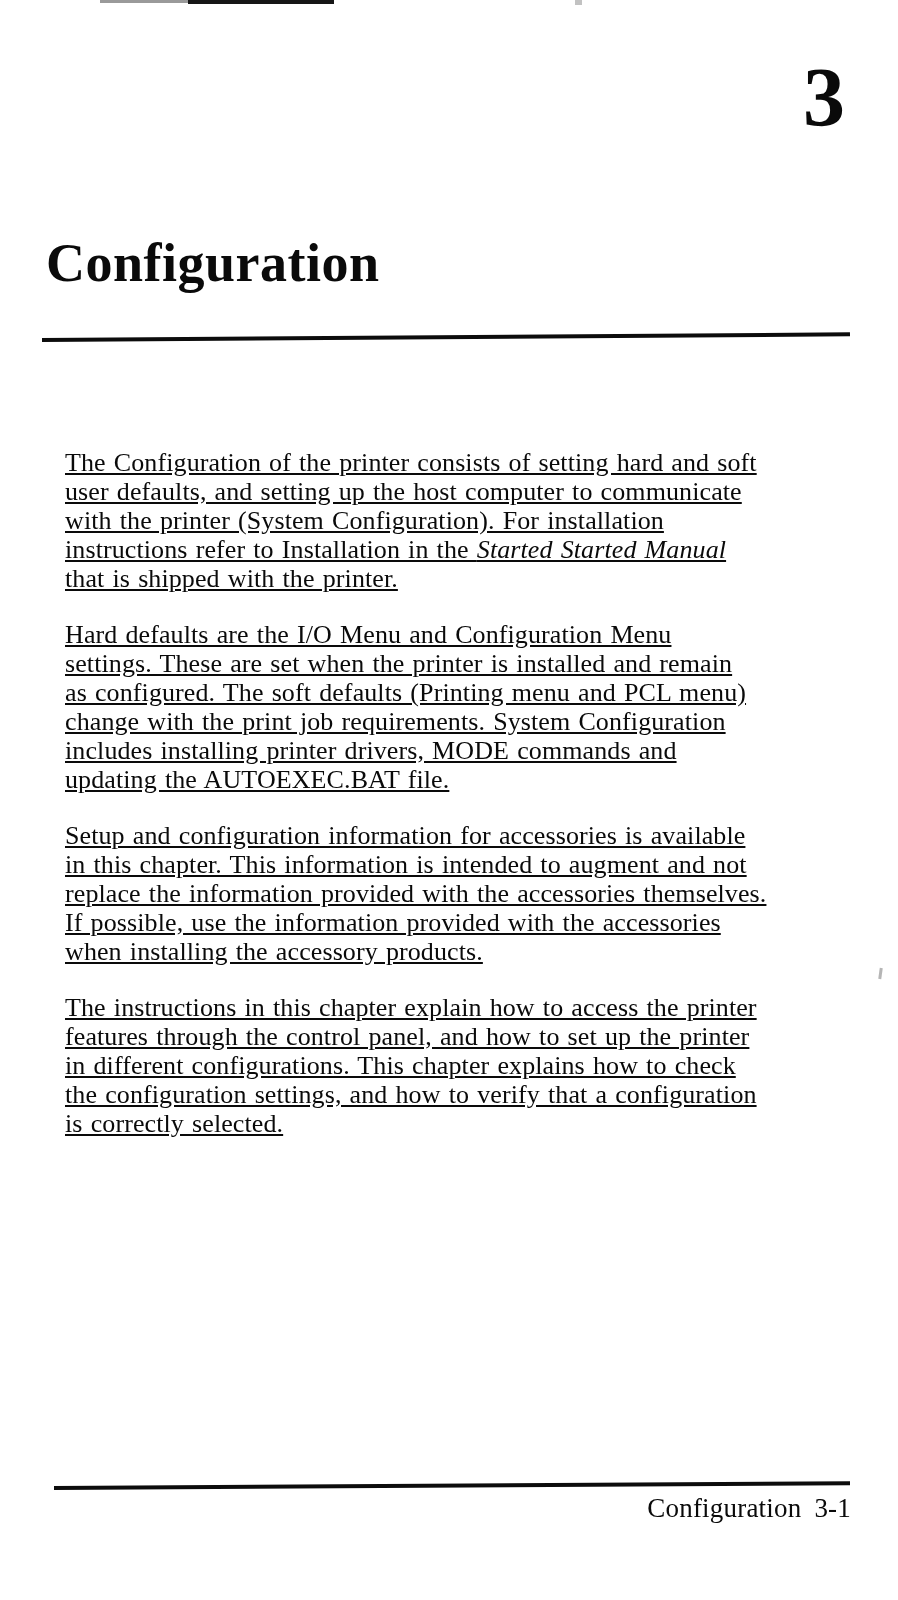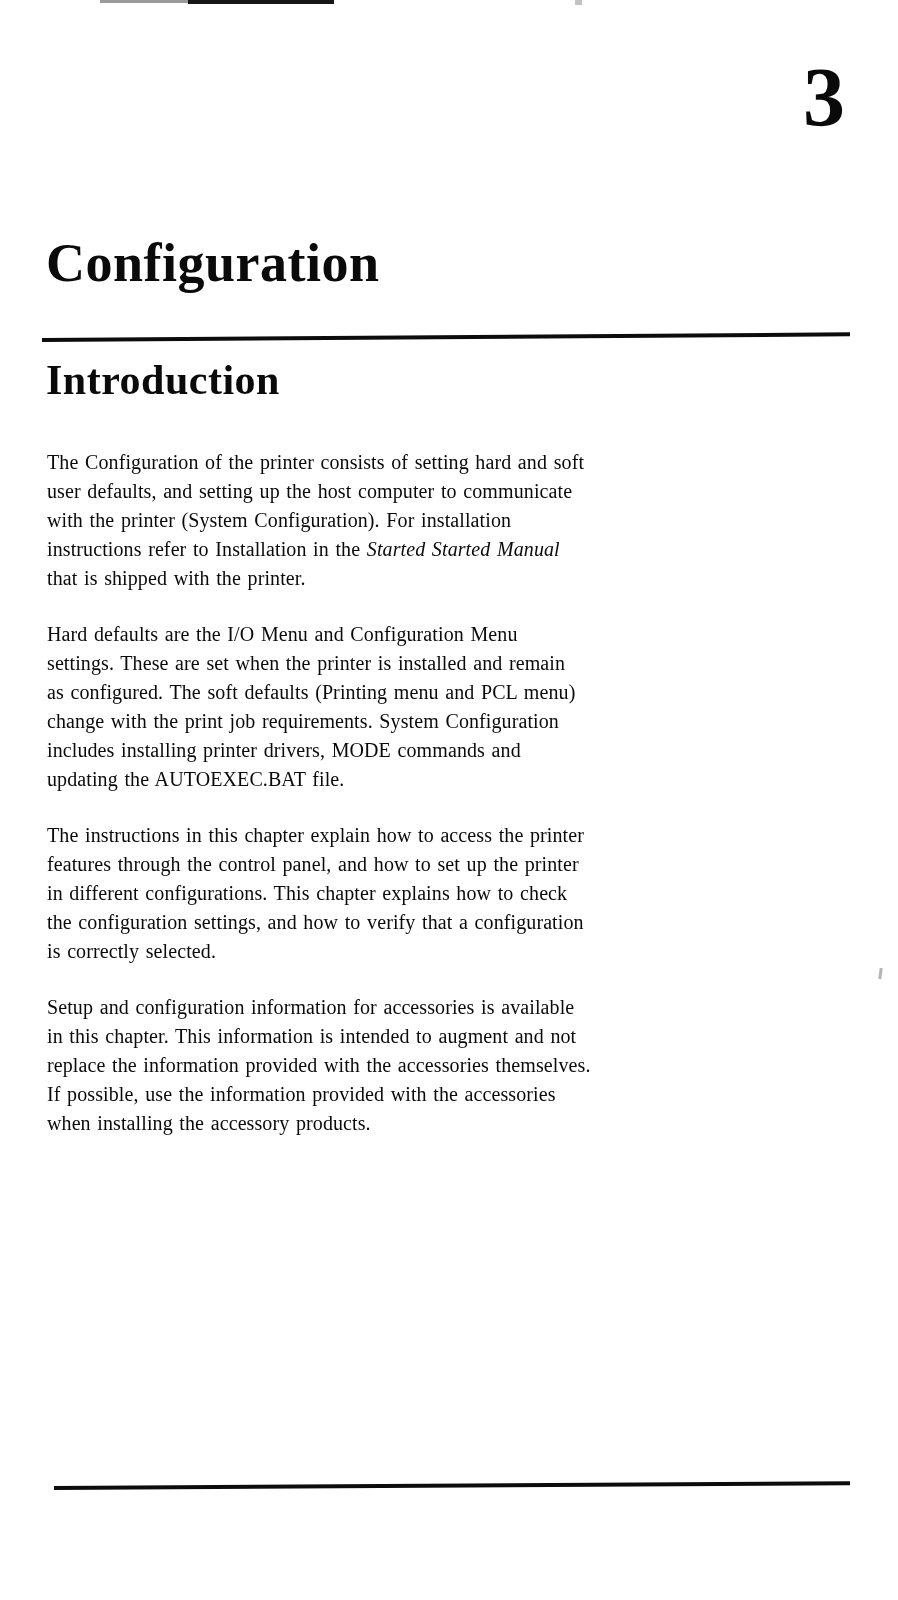--- a/index.html
+++ b/index.html
@@ -56,27 +56,28 @@
     margin: 0;
     font-size: 42px;
     font-weight: bold;
     line-height: 1;
     letter-spacing: 0.5px;
   }
 
   
   .body-text {
     position: absolute;
-    left: 47px;
+    left: 65px;
     top: 448px;
     width: 830px;
-    font-size: 20px;
+    font-size: 26px;
     line-height: 29px;
     letter-spacing: 0.1px;
     word-spacing: 1.5px;
+    text-decoration: underline;
   }
   .body-text p {
     margin: 0 0 27px 0;
     white-space: pre-wrap;
   }
   .italic { font-style: italic; }
 
   
   .footer-text {
     position: absolute;
@@ -99,41 +100,43 @@
   <div class="artifact artifact-line-dark"></div>
   <div class="artifact artifact-tick"></div>
   <div class="artifact artifact-speck"></div>
 
   <div class="chapter-number">3</div>
 
   <h1 class="chapter-title">Configuration</h1>
 
   <div class="rule title-rule"></div>
 
-  <h2 class="section-heading">Introduction</h2>
 
   <div class="body-text">
     <p><span>The Configuration of the printer consists of setting hard and soft
 user defaults, and setting up the host computer to communicate
 with the printer (System Configuration). For installation
 instructions refer to Installation in the </span><span class="italic">Started Started Manual</span><span>
 that is shipped with the printer.</span></p>
     <p><span>Hard defaults are the I/O Menu and Configuration Menu
 settings. These are set when the printer is installed and remain
 as configured. The soft defaults (Printing menu and PCL menu)
 change with the print job requirements. System Configuration
 includes installing printer drivers, MODE commands and
 updating the AUTOEXEC.BAT file.</span></p>
+    <p><span>Setup and configuration information for accessories is available
+in this chapter. This information is intended to augment and not
+replace the information provided with the accessories themselves.
+If possible, use the information provided with the accessories
+when installing the accessory products.</span></p>
     <p><span>The instructions in this chapter explain how to access the printer
 features through the control panel, and how to set up the printer
 in different configurations. This chapter explains how to check
 the configuration settings, and how to verify that a configuration
 is correctly selected.</span></p>
-    <p><span>Setup and configuration information for accessories is available
-in this chapter. This information is intended to augment and not
-replace the information provided with the accessories themselves.
-If possible, use the information provided with the accessories
-when installing the accessory products.</span></p>
   </div>
 
   <div class="rule footer-rule"></div>
+  <div class="footer-text">
+    <span>Configuration</span><span class="page-number">3-1</span>
+  </div>
 
 </div>
 
 </body></html>

